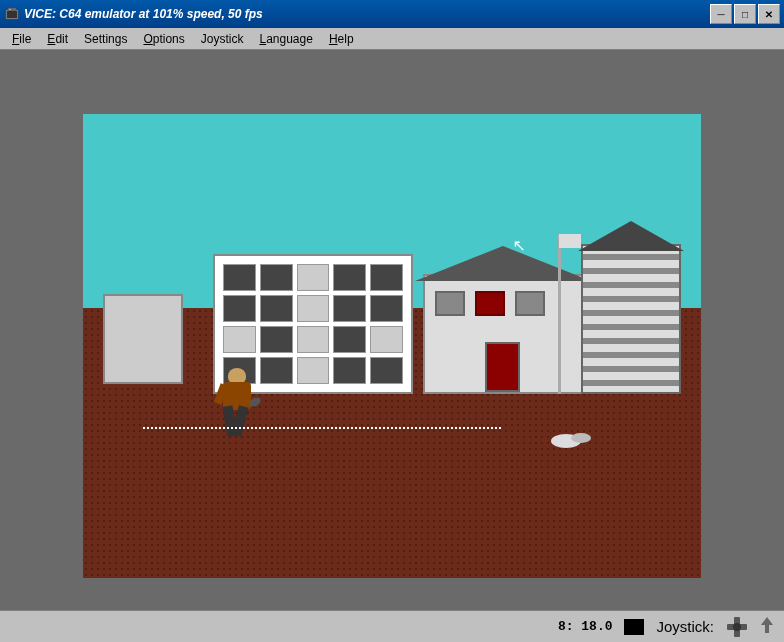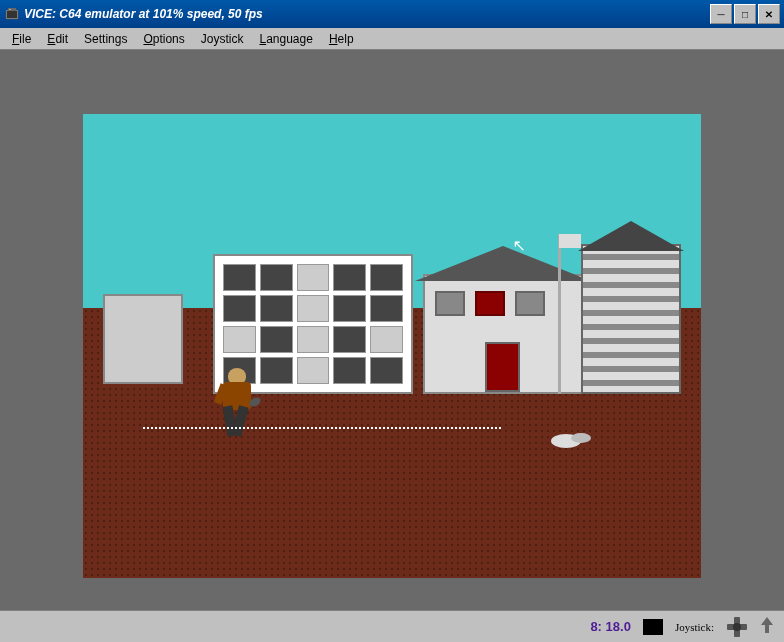--- a/index.html
+++ b/index.html
@@ -308,30 +308,30 @@
       display: flex;
       align-items: center;
       justify-content: flex-end;
       padding: 0 10px;
       gap: 12px;
       border-top: 1px solid #808080;
     }
     #score-display {
       font-size: 13px;
       font-weight: bold;
-      color: #4c1d95;
+      color: #000000;
+      font-family: Liberation Mono, monospace;
     }
     #black-square {
       width: 20px; height: 16px;
       background: #000;
     }
     #joystick-label {
-      font-size: 11px;
+      font-size: 15px;
       color: #000;
-      font-family: Liberation Serif, serif;
     }
     #joystick-icon {
       display: inline-flex;
       align-items: center;
       justify-content: center;
     }
     #arrow-icon {
       font-size: 14px;
       color: #000;
     }

